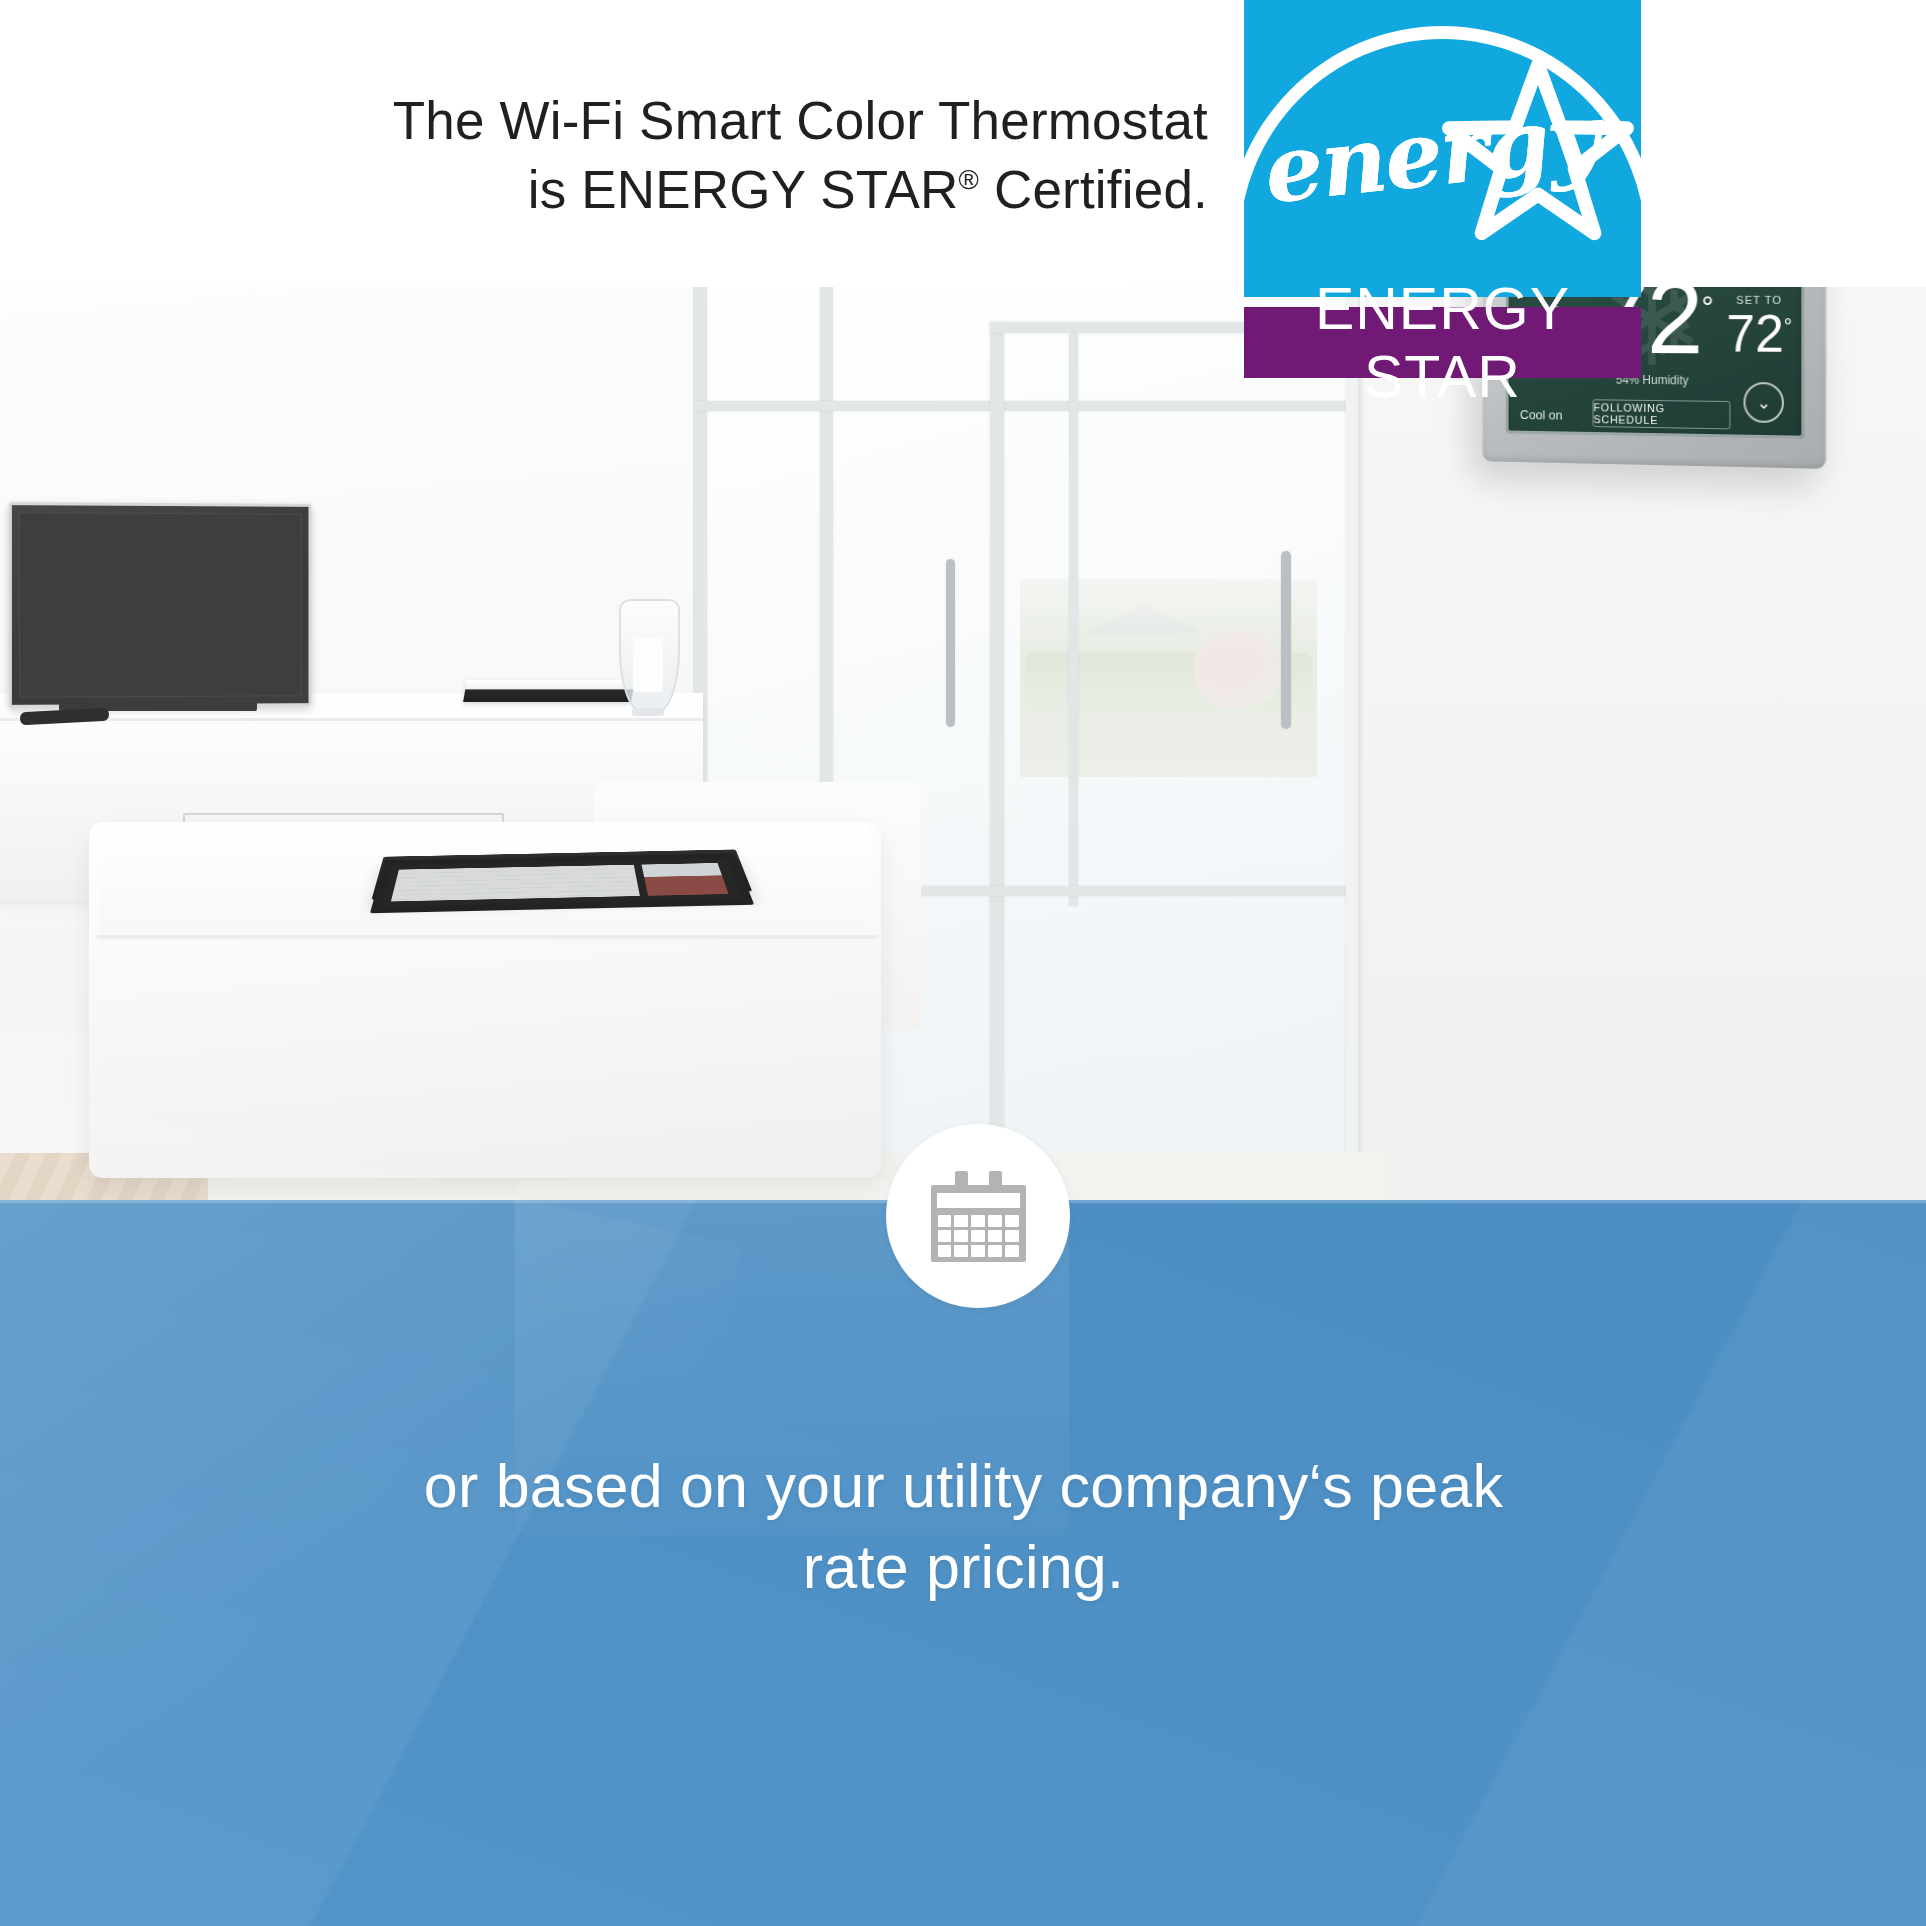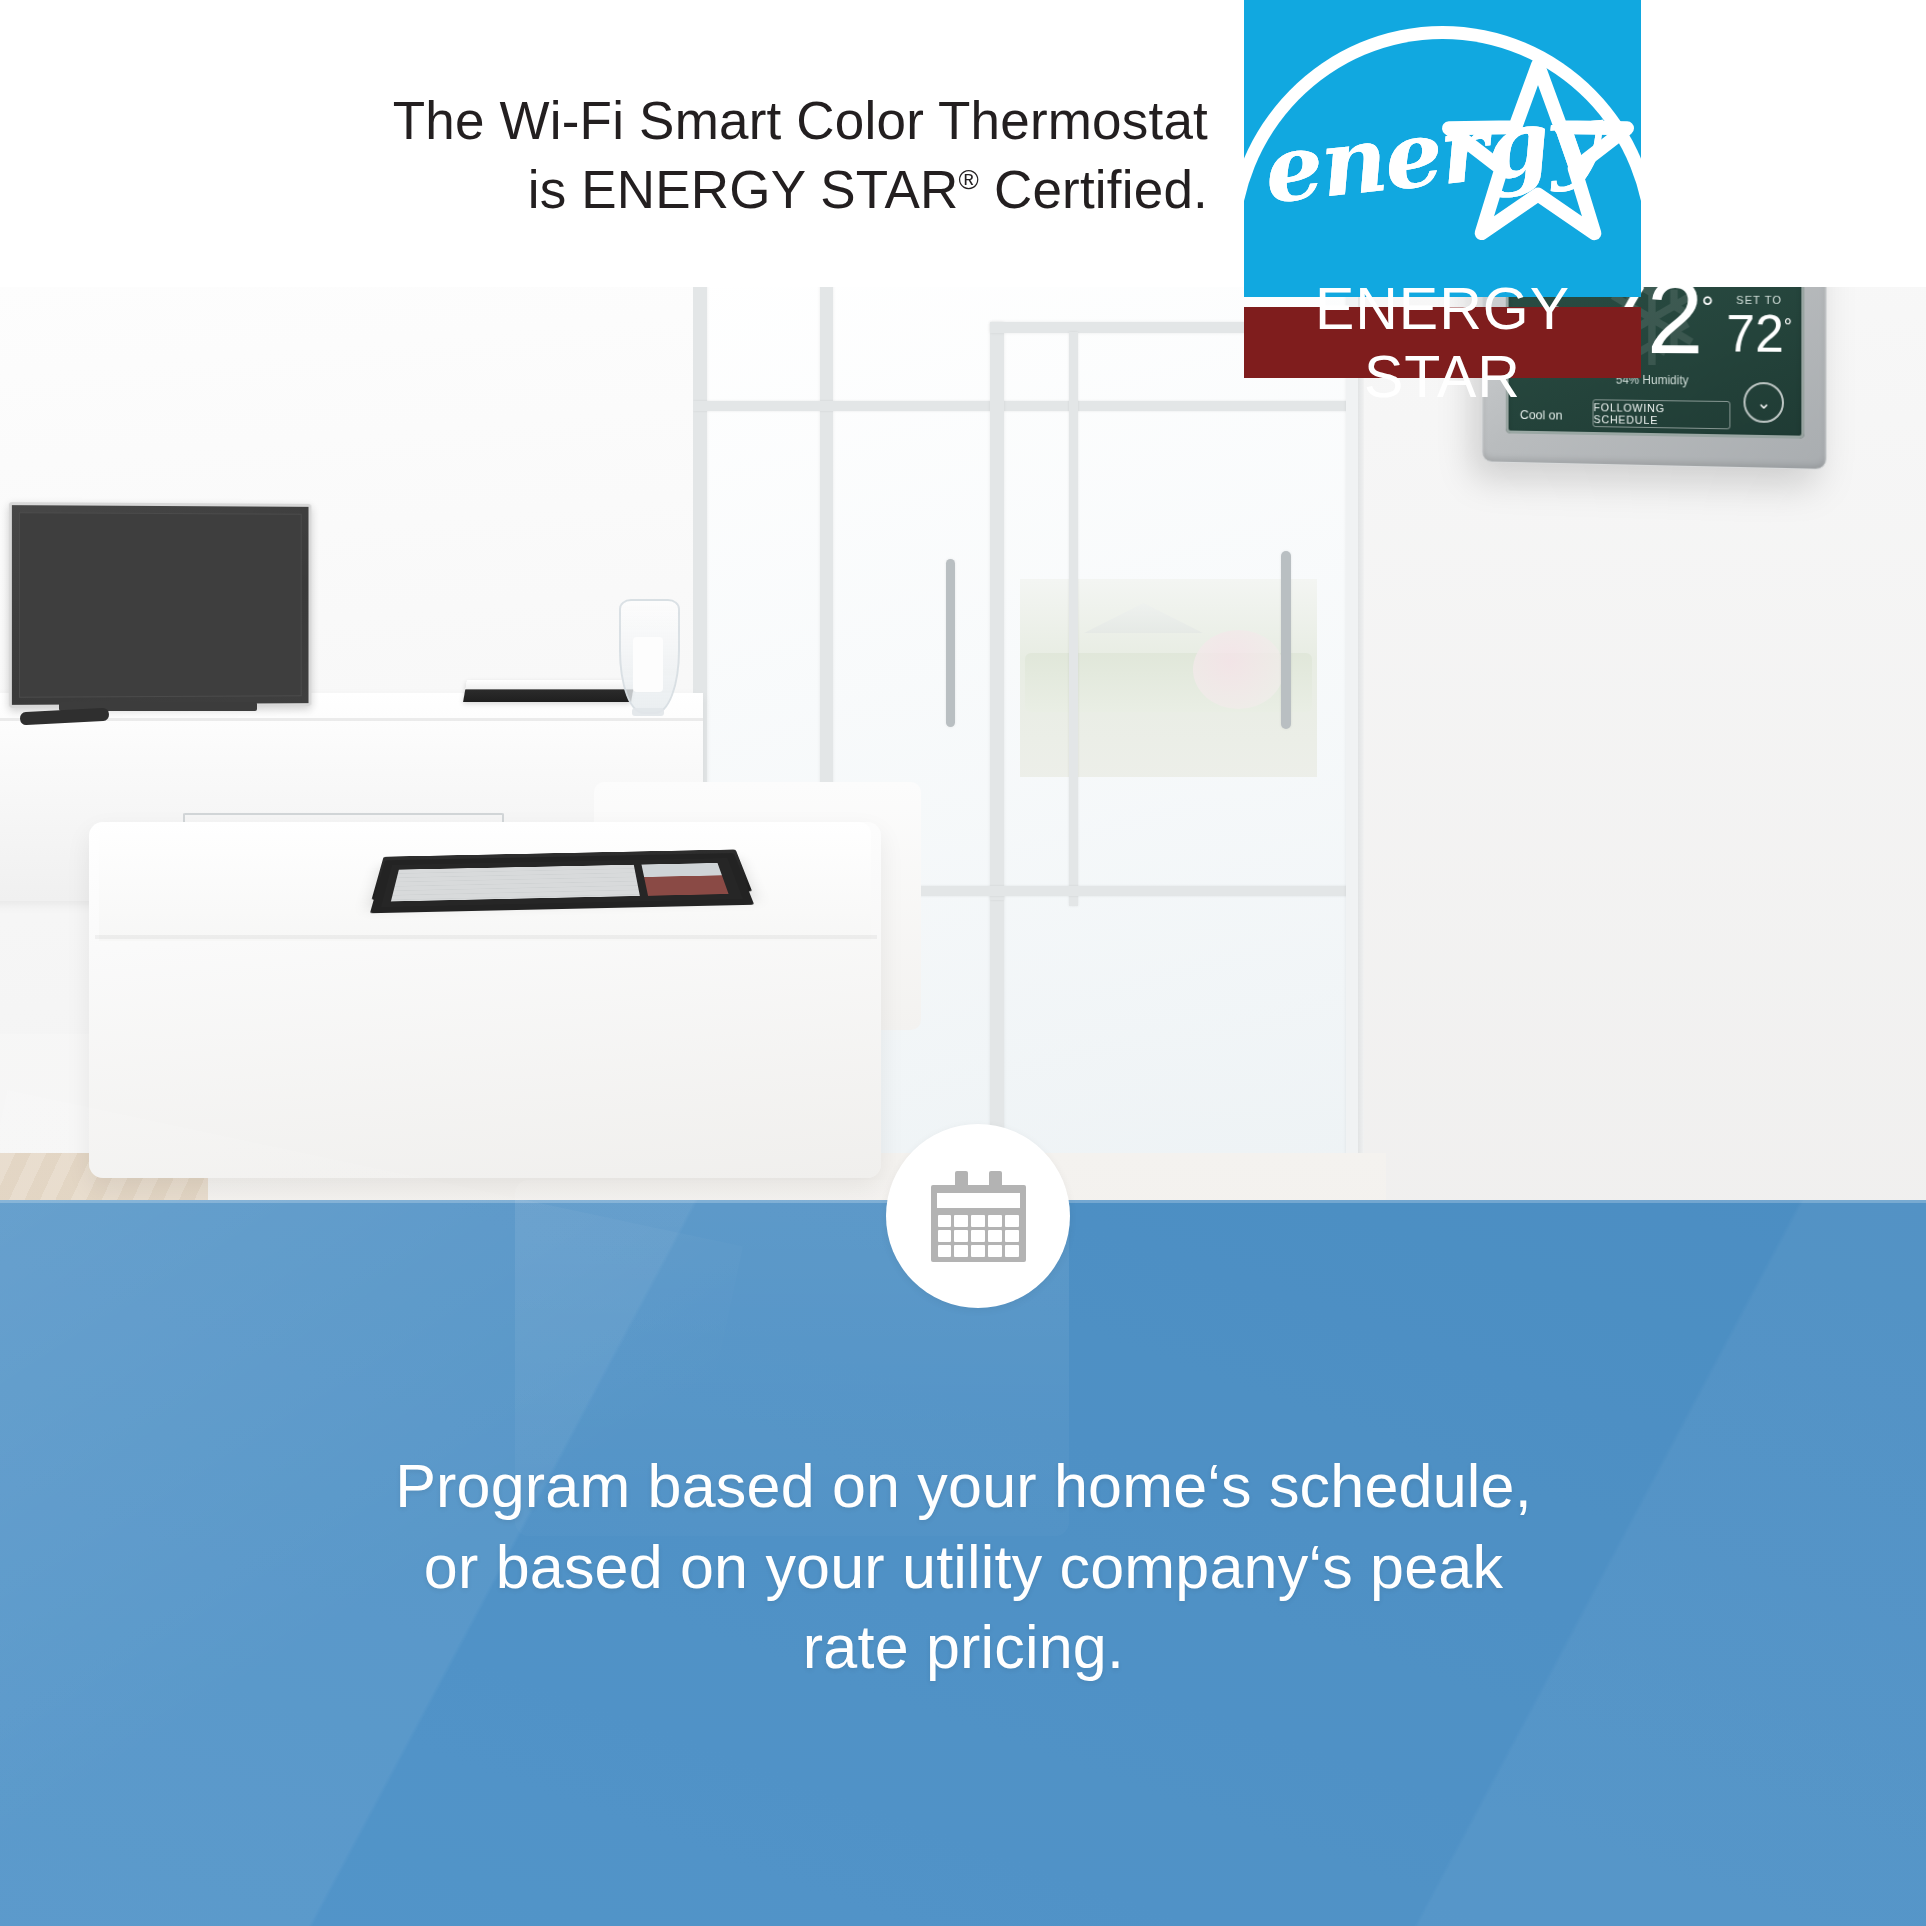--- a/index.html
+++ b/index.html
@@ -22,21 +22,21 @@
   .estar .badge{position:absolute;left:0;top:0;width:397px;height:297px;background:#11a8e0;overflow:hidden;}
   .estar .arc{position:absolute;left:-18px;top:26px;width:433px;height:356px;
               border:13px solid #ffffff;border-radius:50% 50% 0 0 / 62% 62% 0 0;
               border-bottom:none;box-sizing:border-box;}
   .estar .word{position:absolute;left:22px;top:111px;width:277px;height:119px;
                font-family:"DejaVu Serif",serif;font-style:italic;font-weight:700;
                font-size:91px;color:#ffffff;letter-spacing:-2px;
                transform:rotate(-6deg);line-height:1;
                text-shadow:0 0 0 #fff;}
   .estar .starwrap{position:absolute;right:4px;top:53px;width:198px;height:198px;}
-  .estar .bar{position:absolute;left:0;top:307px;width:397px;height:71px;background:#7f1d1d;}
+  .estar .bar{position:absolute;left:0;top:307px;width:397px;height:71px;background:#701a75;}
   .estar .bar span{position:absolute;left:0;right:0;top:50%;transform:translateY(-50%);
         text-align:center;color:#ffffff;font-size:59px;letter-spacing:1px;font-weight:400;
         font-family:"Liberation Sans","DejaVu Sans",sans-serif;}
 
   
   .photo{position:absolute;left:0;top:282px;width:1927px;height:1644px;overflow:hidden;
          background:linear-gradient(180deg,#fbfbfb 0%,#f7f7f7 40%,#f2f1ef 100%);}
 
   
   .wall-left{position:absolute;left:0;top:0;width:782px;height:752px;
@@ -320,21 +320,20 @@
   </div>
 
   <div class="blue-panel">
     <div class="blue-tex"></div>
     <div class="blue-diag"></div>
     <div class="blue-sofa"></div>
     <div class="blue-edge"></div>
 
 
     <div class="subcopy">
-      <span>Program based on your home‘s schedule,</span>
       <span>or based on your utility company‘s peak</span>
       <span>rate pricing.</span>
     </div>
   </div>
 
   <div class="cal-badge">
     <div class="cal-icon">
       <div class="cal-tab t1"></div>
       <div class="cal-tab t2"></div>
       <div class="cal-body"></div>

